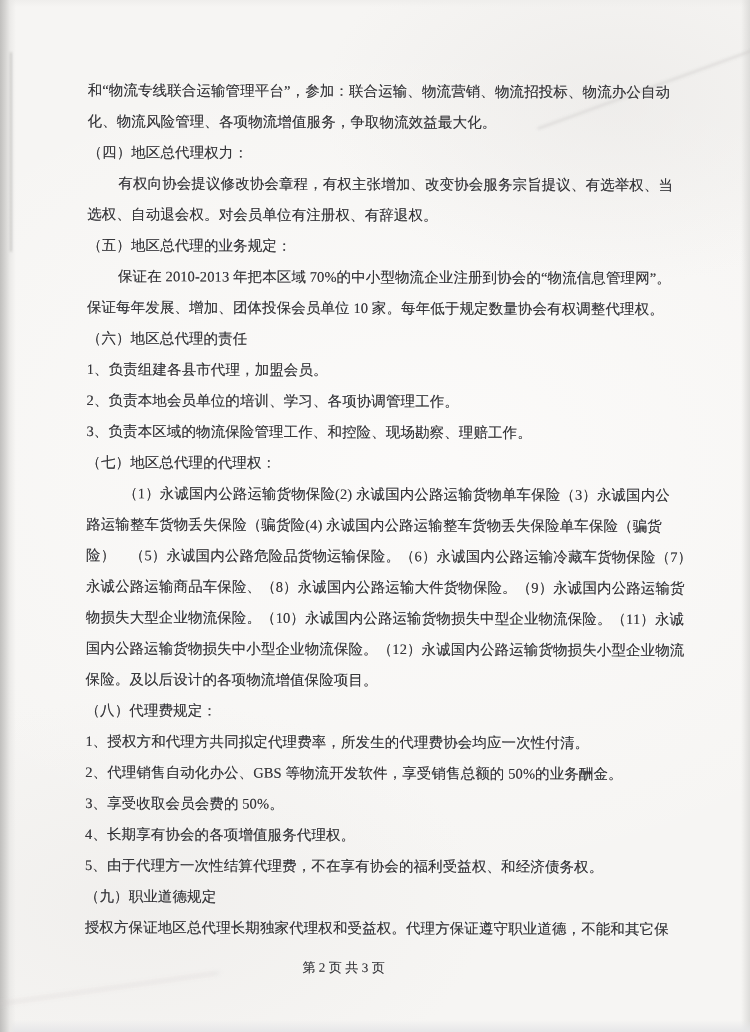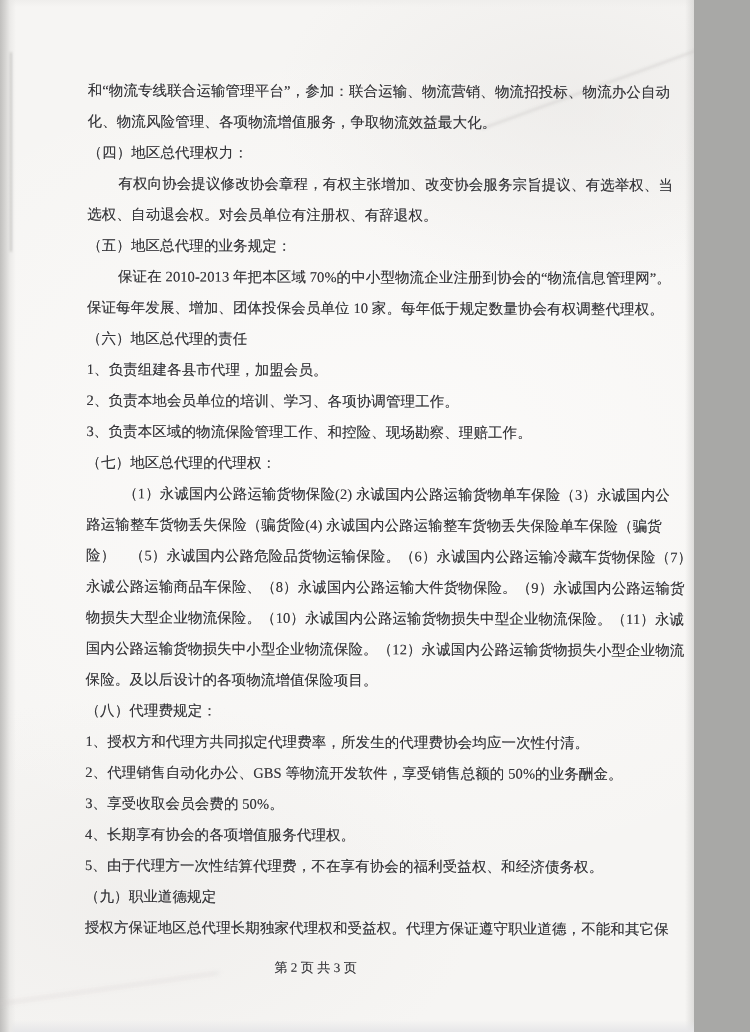--- a/index.html
+++ b/index.html
@@ -3,21 +3,21 @@
 <meta charset="utf-8">
 <style>
   html, body {
     margin: 0;
     padding: 0;
     background: #a8a8a6;
     font-family: "Liberation Serif", "DejaVu Serif", serif;
   }
   .page {
     position: relative;
-    width: 694px;
+    width: 750px;
     height: 1032px;
     overflow: hidden;
     background:
       radial-gradient(420px 260px at 82% 10%, rgba(232,230,228,0.55), transparent 70%),
       radial-gradient(500px 300px at 18% 88%, rgba(235,233,231,0.5), transparent 70%),
       radial-gradient(700px 500px at 55% 45%, rgba(252,251,250,0.9), transparent 85%),
       #f6f5f3;
   }
   
   .edge-left {

